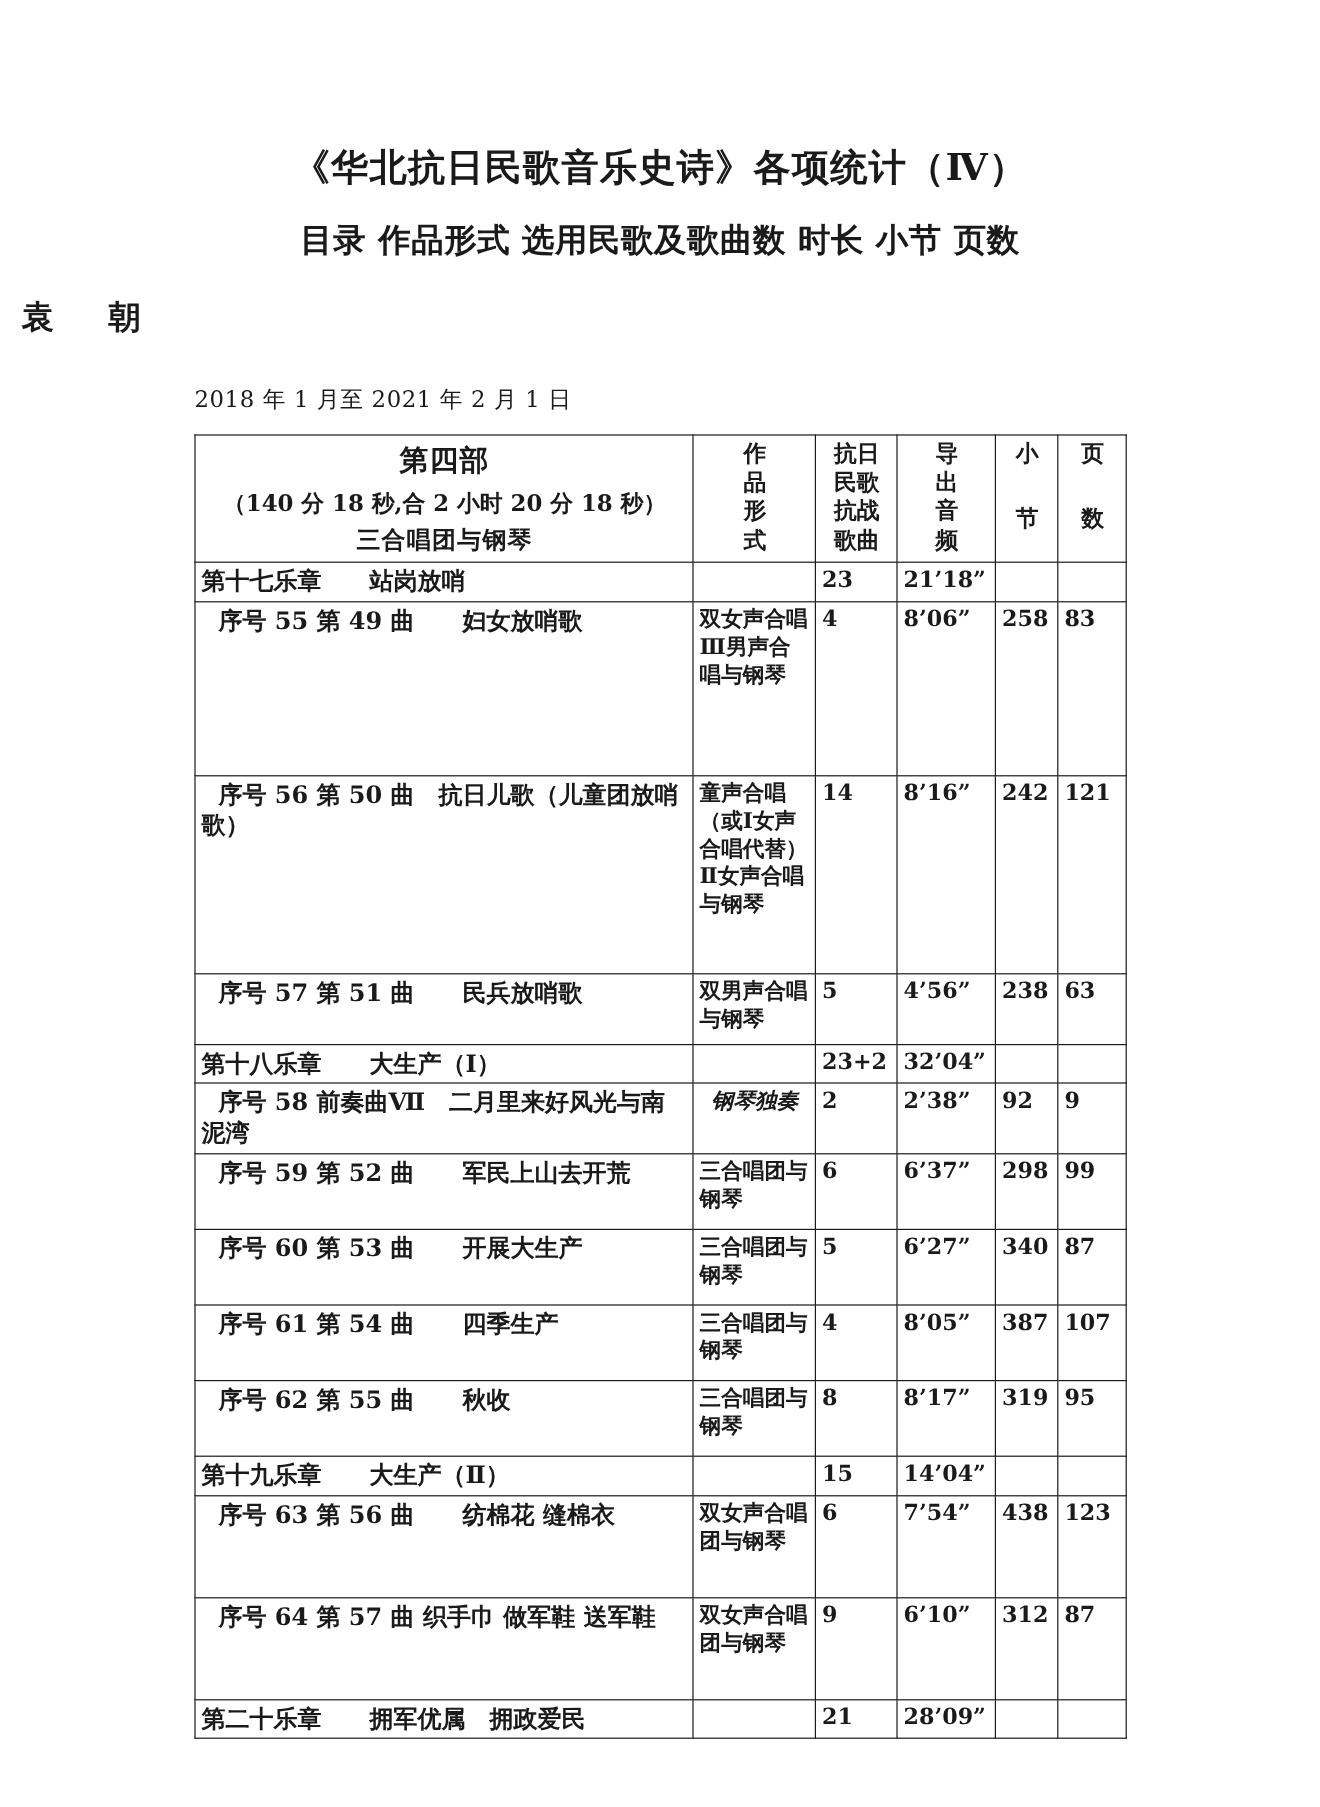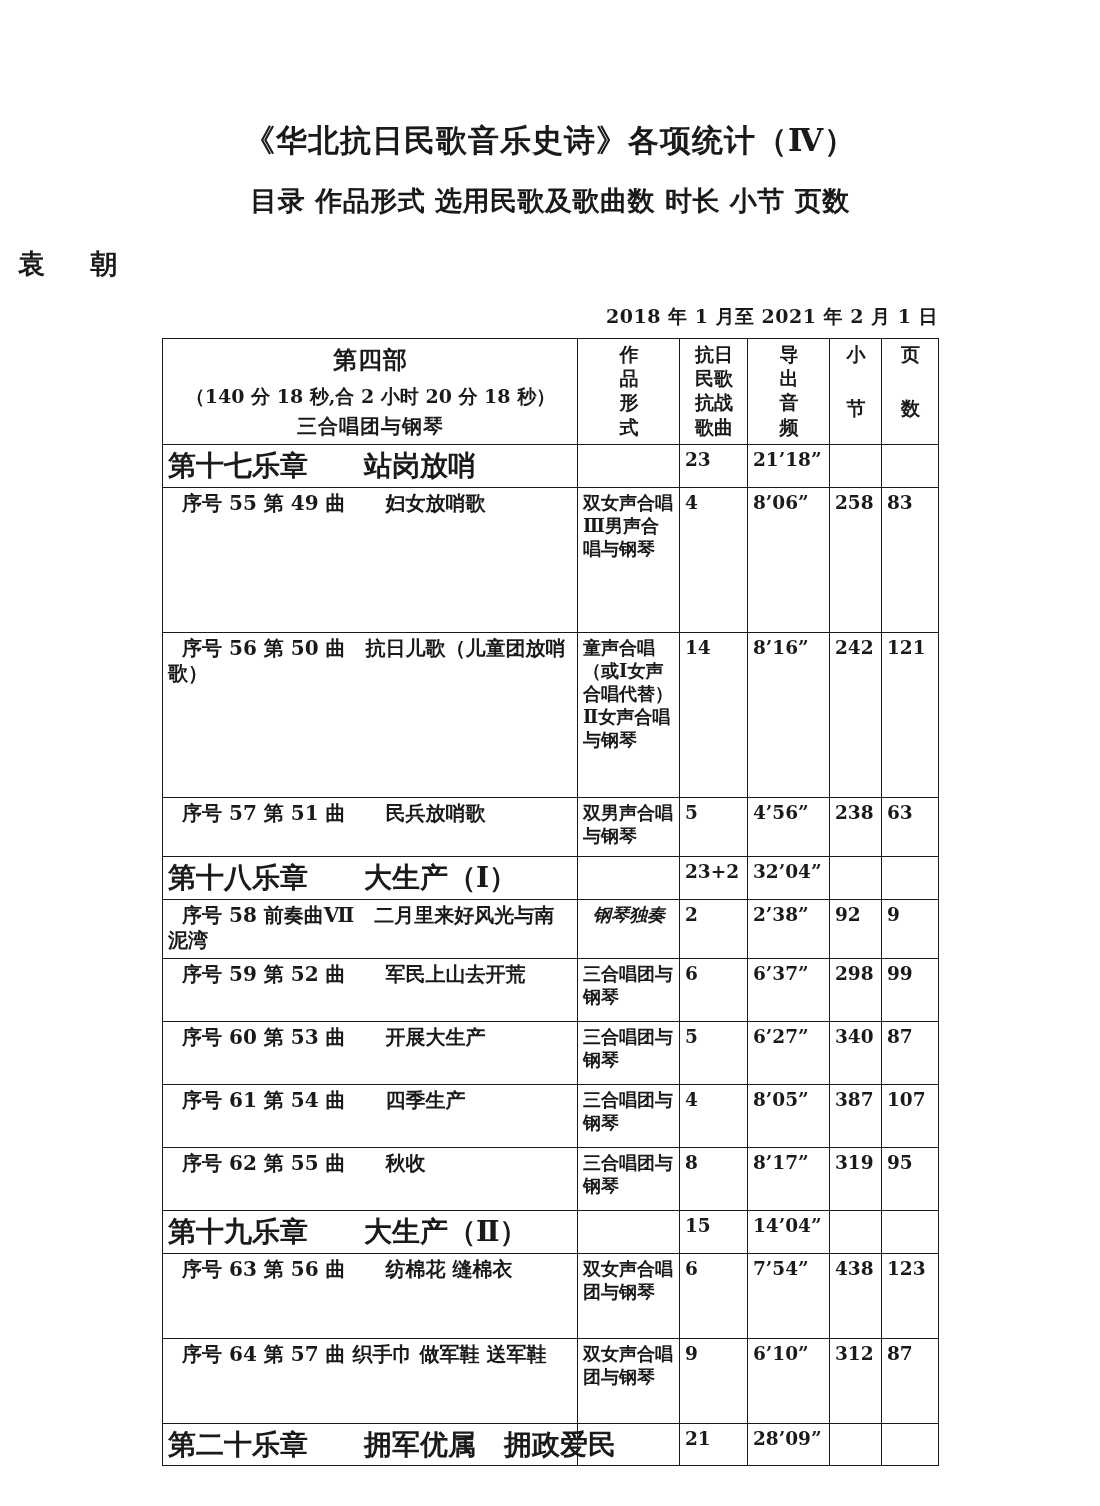--- a/index.html
+++ b/index.html
@@ -47,25 +47,24 @@
     font-size: 27px;
     font-weight: bold;
     margin: 0;
     padding-top: 28px;
     letter-spacing: 18px;
     text-indent: 18px;
     font-family: "DejaVu Sans", "Liberation Sans", sans-serif;
   }
   .doc-daterange {
     width: 776px;
-    margin: 0 auto;
+    margin: 16px auto;
     padding-top: 22px;
-    text-align: right;
     font-size: 19px;
-    font-weight: bold;
+    font-weight: normal;
     letter-spacing: 0.5px;
   }
 
   
   .tbl-wrap {
     width: 776px;
     margin: 8px auto 0 auto;
   }
   table.stats {
     border-collapse: collapse;
@@ -119,21 +118,21 @@
     letter-spacing: 0px;
   }
   .hdr-vert .vch { display: block; }
   .hdr-vert.spread { position: relative; }
   .hdr-vert.spread .vch.last {
     margin-top: 30px;
   }
 
   
   td.c-mv {            
-    font-size: 28px;
+    font-size: 20px;
     padding-left: 6px;
     padding-top: 5px;
     padding-bottom: 5px;
     white-space: nowrap;
     margin-top: 24px;
   }
   td.c-song {          
     font-size: 20px;
     padding-left: 6px;
     padding-top: 5px;

